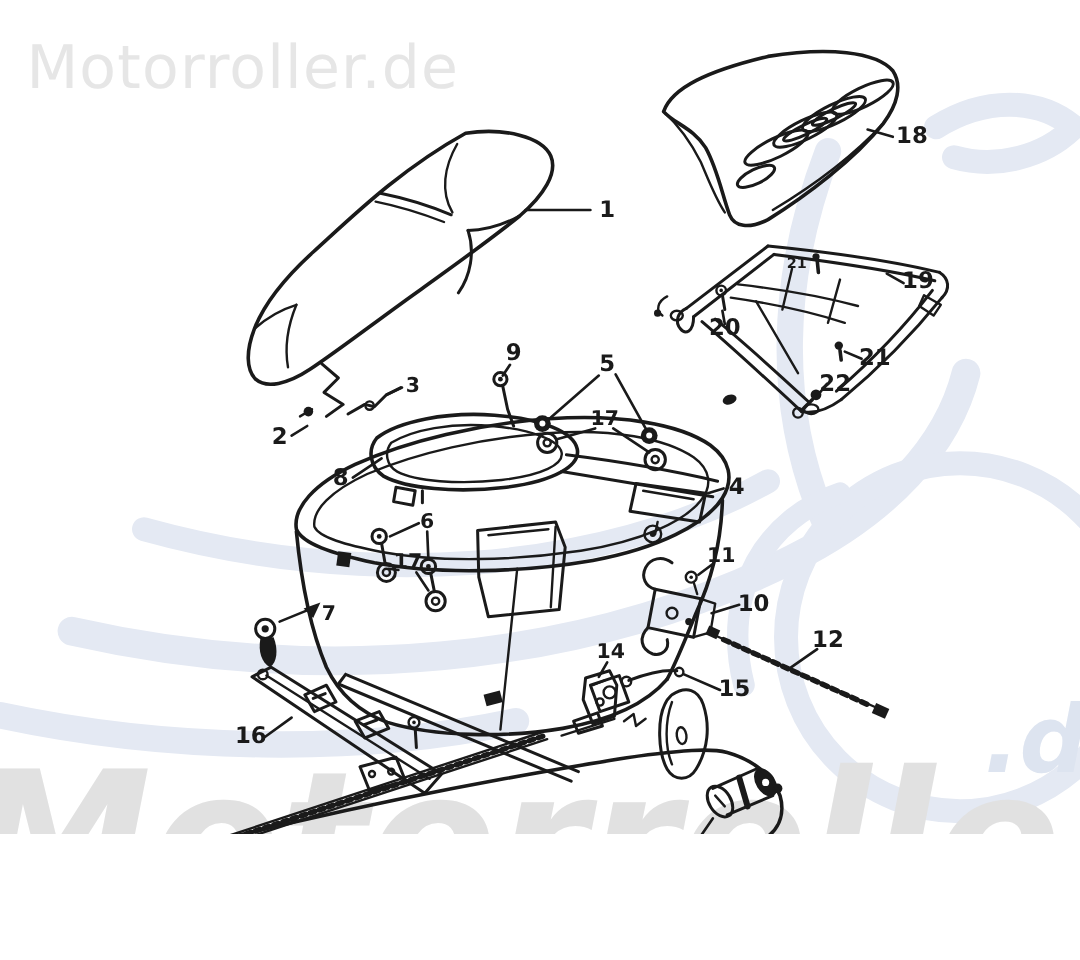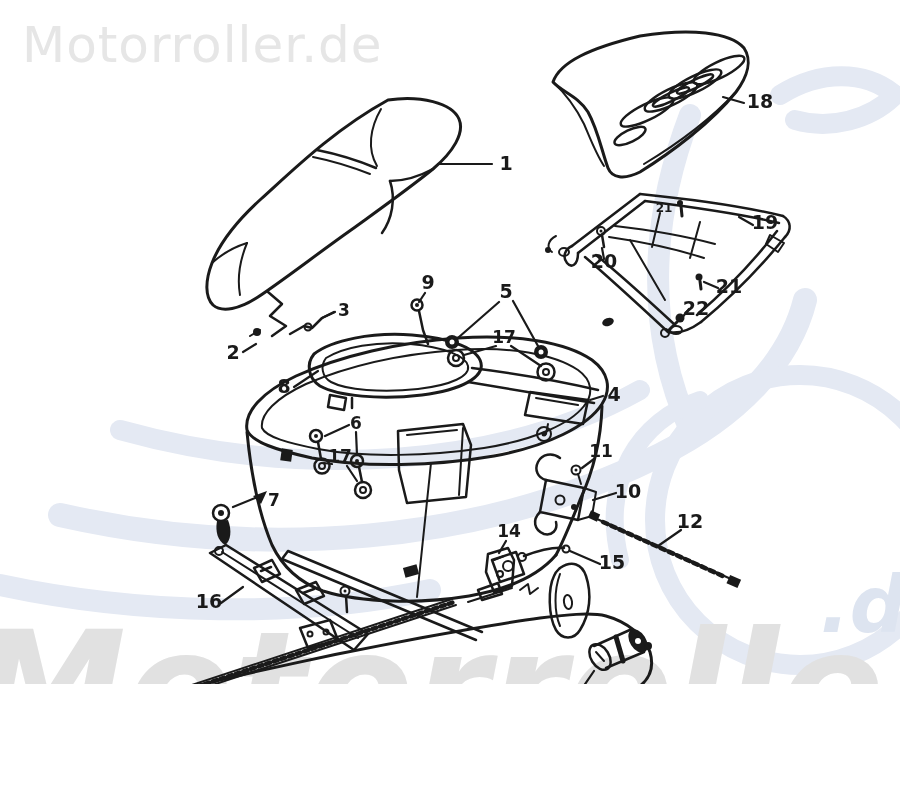--- a/index.html
+++ b/index.html
@@ -4,21 +4,21 @@
 <style>
   :root{
     --ink:#1a1a1a;
     --wmgray:#e6e6e6;
     --wmgray2:#e1e1e1;
     --wmblue:#e4e9f3;
     --wmblue2:#dde4f0;
   }
   html,body{margin:0;padding:0;background:#ffffff;}
   .stage{position:relative;width:900px;height:684px;overflow:hidden;background:#ffffff;
-         font-family:"DejaVu Sans","Liberation Sans",sans-serif;}
+         font-family:"DejaVu Sans","Liberation Sans",sans-serif;margin-top:11px;}
   svg{position:absolute;left:0;top:0;}
   .ink{stroke:var(--ink);fill:none;stroke-linecap:round;stroke-linejoin:round;}
   .ink-fill{fill:var(--ink);stroke:none;}
   .w3{stroke-width:3;}
   .w25{stroke-width:2.5;}
   .w2{stroke-width:2;}
   .leader{stroke:var(--ink);stroke-width:2.2;fill:none;stroke-linecap:round;}
   .wm-stroke{stroke:var(--wmblue);fill:none;stroke-linecap:round;}
   .callout-num{fill:var(--ink);font-family:"DejaVu Sans","Liberation Sans",sans-serif;font-weight:700;}
   .wm-text-top{fill:var(--wmgray);font-size:50px;letter-spacing:1px;}

